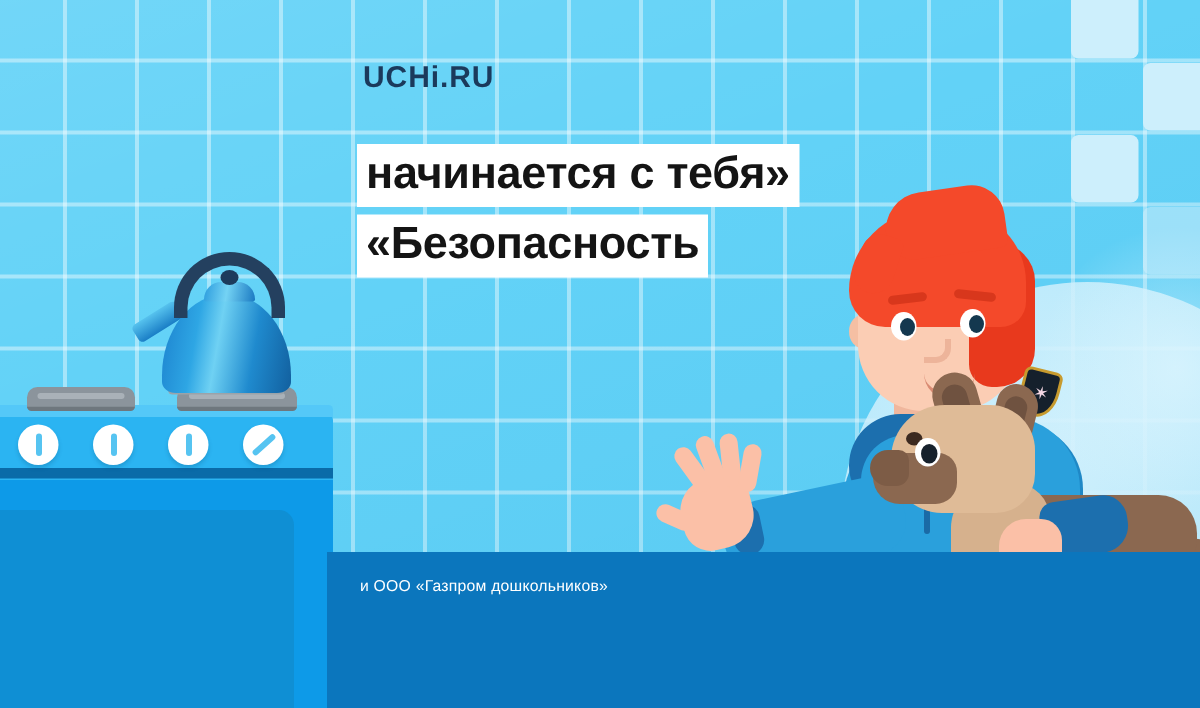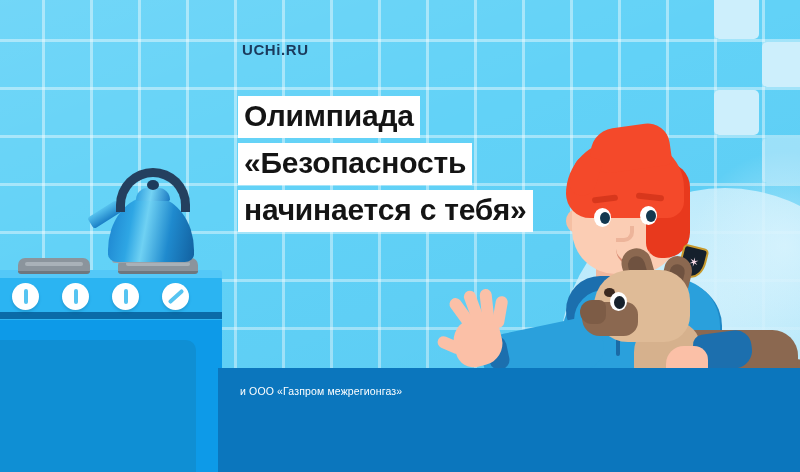--- a/index.html
+++ b/index.html
@@ -248,21 +248,21 @@
   .flame.f3 { left: 154px; top: 228px; height: 32px; }
   .flame.f4 { left: 169px; top: 234px; height: 26px; }
   .flame.f5 { left: 183px; top: 240px; height: 20px; }
 
   
   .logo {
     position: absolute;
     left: 242px;
     top: 41px;
     color: #1b3a5c;
-    font-size: 15px;
+    font-size: 20px;
     font-weight: bold;
     letter-spacing: .6px;
   }
   .headline {
     position: absolute;
     left: 238px;
     top: 96px;
     width: 330px;
   }
   .headline .hl {
@@ -842,25 +842,24 @@
     <div class="dog-collar-tag"></div>
     <div class="dog-sleeve"></div>
     <div class="boy-hand-on-dog"></div>
     <div class="boy-hand-finger h1"></div>
     <div class="boy-hand-finger h2"></div>
     <div class="boy-hand-finger h3"></div>
   </div>
 
   <div class="footer-band"></div>
   <div class="footer-text">
-    <div>и ООО «Газпром межрегионгаз»</div>
+    <div>и ООО «Газпром дошкольников»</div>
   </div>
 
   <div class="logo">UCHi.RU</div>
 
   <div class="headline">
-    <div><span class="hl">Олимпиада</span></div>
+    <div><span class="hl">начинается с тебя»</span></div>
     <div><span class="hl">«Безопасность</span></div>
-    <div><span class="hl">начинается с тебя»</span></div>
   </div>
 
 
 </div>
 
 </body></html>

